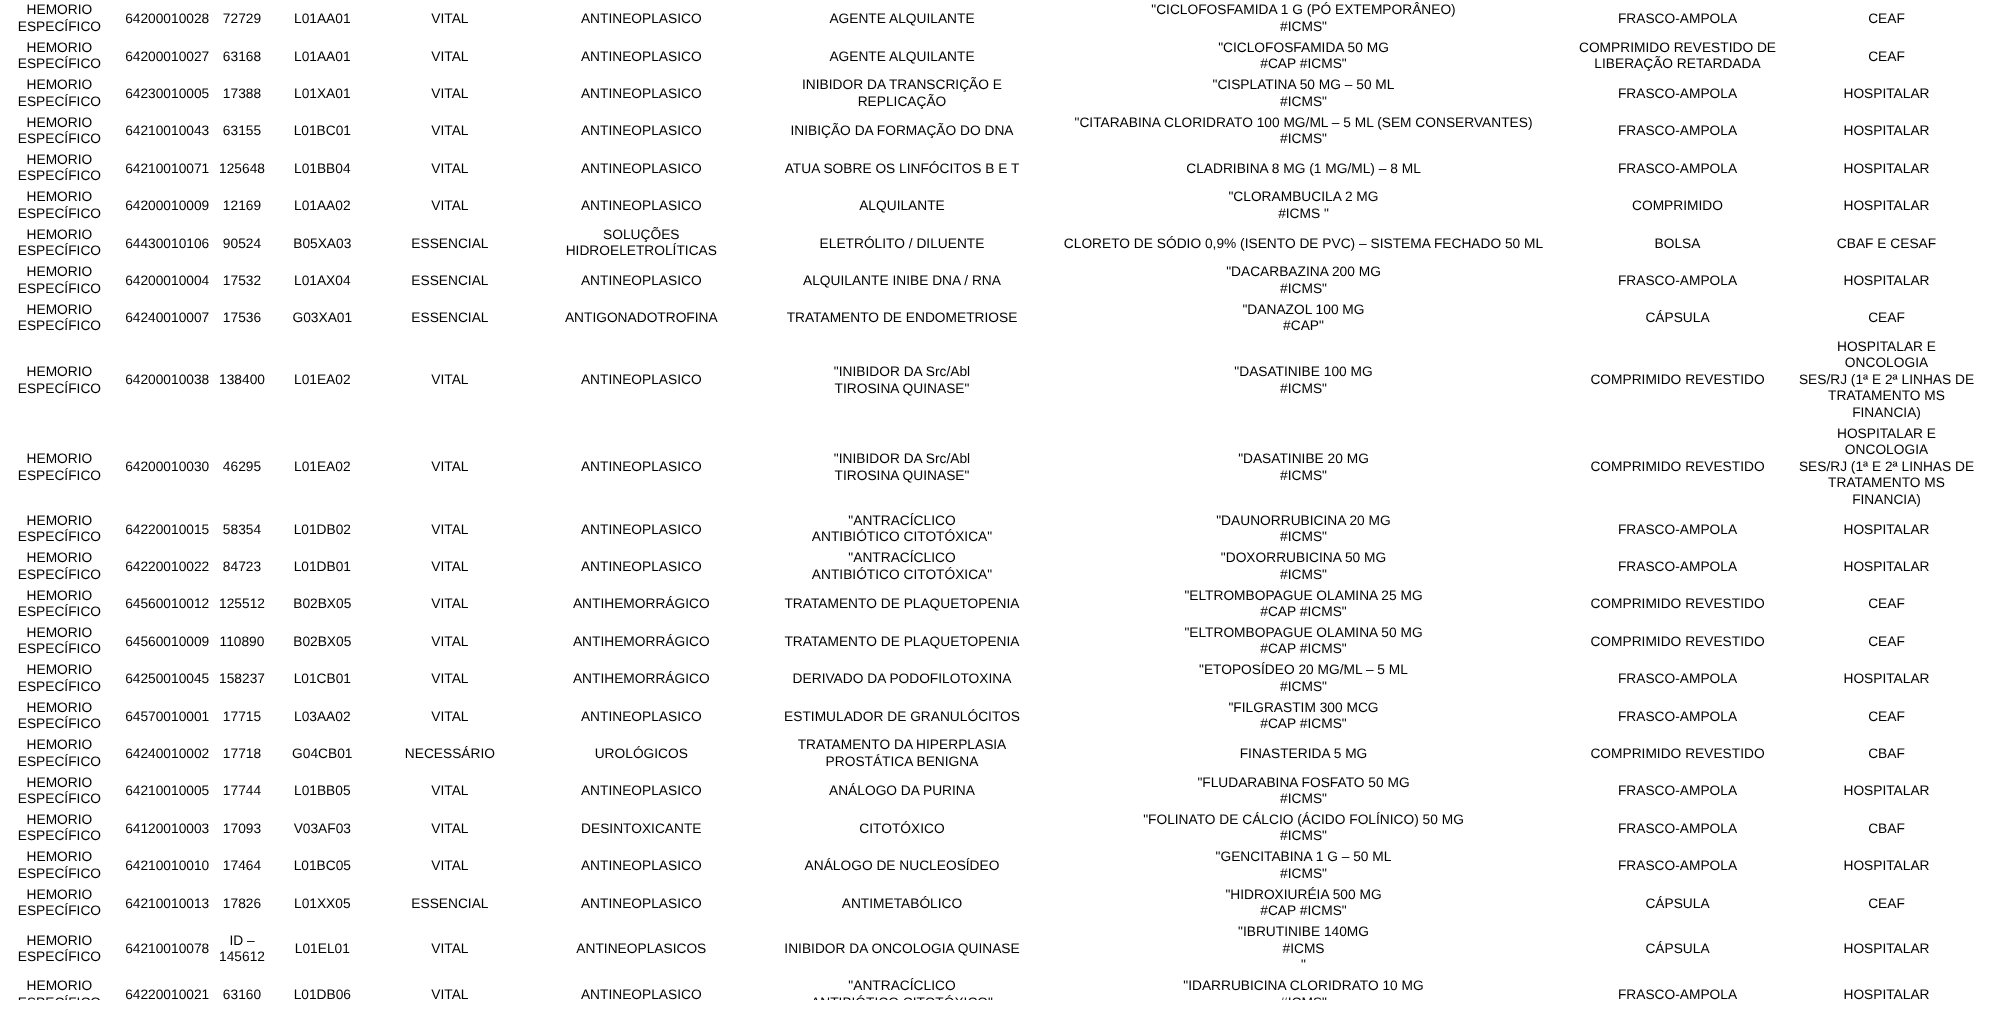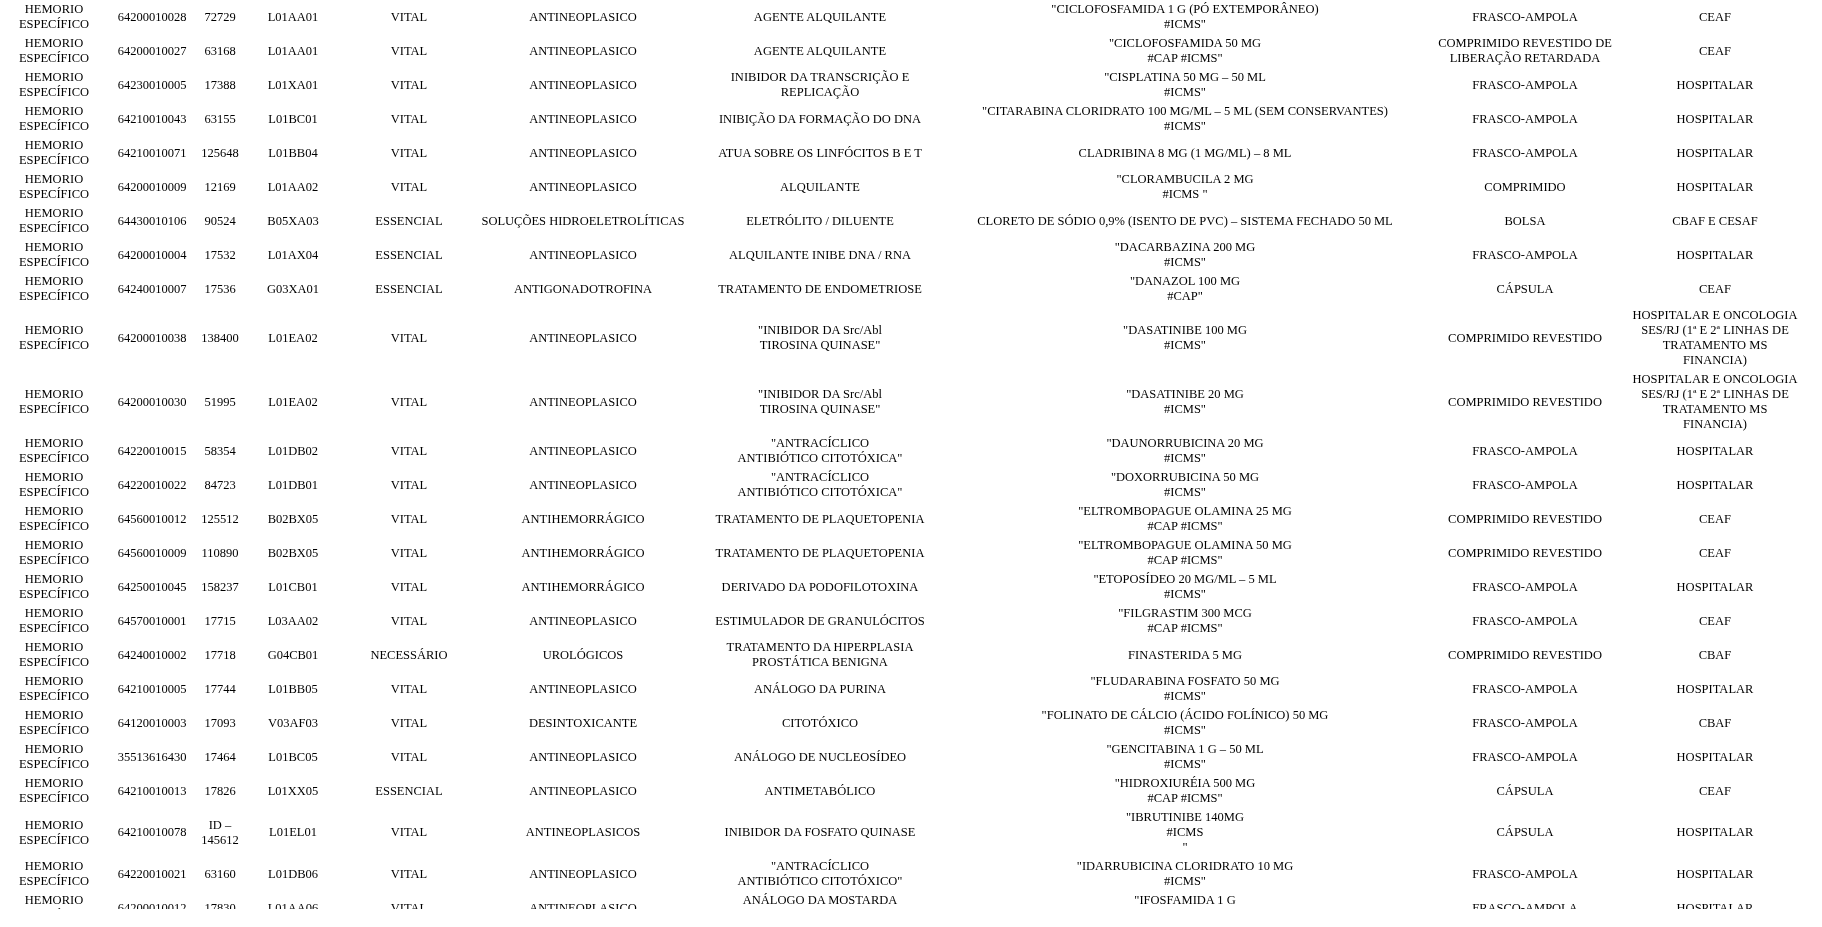--- a/index.html
+++ b/index.html
@@ -6,21 +6,21 @@
     margin: 0;
     padding: 0;
     background: #ffffff;
     width: 1822px;
   }
   .page {
     width: 1822px;
     height: 909px;
     overflow: hidden;
     background: #ffffff;
-    font-family: Liberation Serif, serif;
+    font-family: Liberation Sans, sans-serif;
   }
   table.med-table {
     border-collapse: collapse;
     table-layout: fixed;
     width: 1800px;
   }
   table.med-table td {
     font-size: 12.5px;
     line-height: 15px;
     color: #000000;
@@ -201,21 +201,21 @@
 #ICMS"</td>
     <td>COMPRIMIDO REVESTIDO</td>
     <td>HOSPITALAR E ONCOLOGIA
 SES/RJ (1ª E 2ª LINHAS DE
 TRATAMENTO MS FINANCIA)</td>
   </tr>
         <tr>
     <td>HEMORIO
 ESPECÍFICO</td>
     <td>64200010030</td>
-    <td>51995</td>
+    <td>46295</td>
     <td>L01EA02</td>
     <td>VITAL</td>
     <td>ANTINEOPLASICO</td>
     <td>"INIBIDOR DA Src/Abl
 TIROSINA QUINASE"</td>
     <td>"DASATINIBE 20 MG
 #ICMS"</td>
     <td>COMPRIMIDO REVESTIDO</td>
     <td>HOSPITALAR E ONCOLOGIA
 SES/RJ (1ª E 2ª LINHAS DE
@@ -345,21 +345,21 @@
     <td>DESINTOXICANTE</td>
     <td>CITOTÓXICO</td>
     <td>"FOLINATO DE CÁLCIO (ÁCIDO FOLÍNICO) 50 MG
 #ICMS"</td>
     <td>FRASCO-AMPOLA</td>
     <td>CBAF</td>
   </tr>
         <tr>
     <td>HEMORIO
 ESPECÍFICO</td>
-    <td>35513616430</td>
+    <td>64210010010</td>
     <td>17464</td>
     <td>L01BC05</td>
     <td>VITAL</td>
     <td>ANTINEOPLASICO</td>
     <td>ANÁLOGO DE NUCLEOSÍDEO</td>
     <td>"GENCITABINA 1 G – 50 ML
 #ICMS"</td>
     <td>FRASCO-AMPOLA</td>
     <td>HOSPITALAR</td>
   </tr>
@@ -379,21 +379,21 @@
   </tr>
         <tr>
     <td>HEMORIO
 ESPECÍFICO</td>
     <td>64210010078</td>
     <td>ID –
 145612</td>
     <td>L01EL01</td>
     <td>VITAL</td>
     <td>ANTINEOPLASICOS</td>
-    <td>INIBIDOR DA FOSFATO QUINASE</td>
+    <td>INIBIDOR DA ONCOLOGIA QUINASE</td>
     <td>"IBRUTINIBE 140MG
 #ICMS
 "</td>
     <td>CÁPSULA</td>
     <td>HOSPITALAR</td>
   </tr>
         <tr>
     <td>HEMORIO
 ESPECÍFICO</td>
     <td>64220010021</td>

